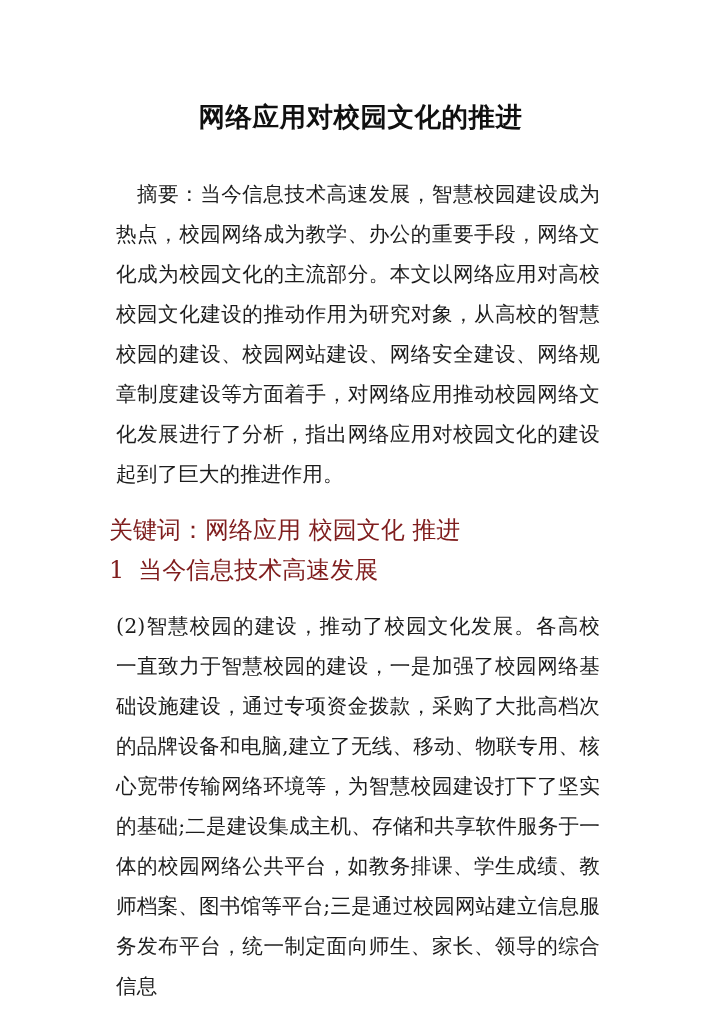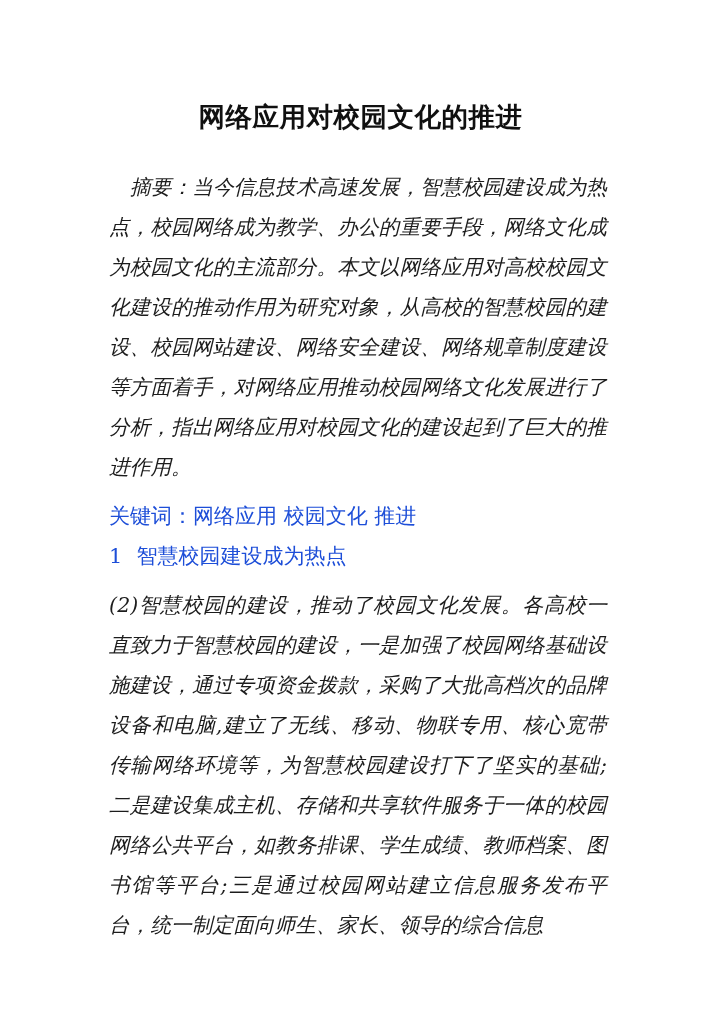--- a/index.html
+++ b/index.html
@@ -41,47 +41,46 @@
 
   
   .body-block {
     position: absolute;
     left: 100px;
     top: 158px;
     width: 516px;
   }
 
   .para {
-    margin: 9px;
+    margin: 16px;
     font-size: 20.6px;
     line-height: 40px;
     color: #1c1c1c;
     text-align: justify;
     text-justify: inter-ideograph;
     letter-spacing: 0.1px;
-    font-style: italic;
   }
 
   
   .para.indent-1 {
     text-indent: 21px;
   }
   .para.indent-half {
     text-indent: 9px;
   }
   .para.indent-none {
     text-indent: 0;
   }
 
   
   .section-line {
     margin: 0;
-    font-size: 21px;
+    font-size: 24px;
     line-height: 40px;
-    color: #1d4ed8;
+    color: #7f1d1d;
     text-indent: 9px;
     white-space: nowrap;
   }
 
   .num-latin {
     font-family: "DejaVu Serif", "Liberation Serif", serif;
   }
 
   
   .wide-gap {
@@ -96,20 +95,20 @@
 
   <h1 class="doc-title">网络应用对校园文化的推进</h1>
 
   <div class="body-block">
 
     <p class="para indent-1">摘要：当今信息技术高速发展，智慧校园建设成为热点，校园网络成为教学、办公的重要手段，网络文化成为校园文化的主流部分。本文以网络应用对高校校园文化建设的推动作用为研究对象，从高校的智慧校园的建设、校园网站建设、网络安全建设、网络规章制度建设等方面着手，对网络应用推动校园网络文化发展进行了分析，指出网络应用对校园文化的建设起到了巨大的推进作用。</p>
 
     <p class="section-line">关键词：网络应用 校园文化 推进</p>
 
     <p class="section-line">
-      <span class="num-latin">1</span><span class="wide-gap"></span><span>智慧校园建设成为热点</span>
+      <span class="num-latin">1</span><span class="wide-gap"></span><span>当今信息技术高速发展</span>
     </p>
 
 
     <p class="para indent-none">(2)智慧校园的建设，推动了校园文化发展。各高校一直致力于智慧校园的建设，一是加强了校园网络基础设施建设，通过专项资金拨款，采购了大批高档次的品牌设备和电脑,建立了无线、移动、物联专用、核心宽带传输网络环境等，为智慧校园建设打下了坚实的基础;二是建设集成主机、存储和共享软件服务于一体的校园网络公共平台，如教务排课、学生成绩、教师档案、图书馆等平台;三是通过校园网站建立信息服务发布平台，统一制定面向师生、家长、领导的综合信息</p>
 
   </div>
 </div>
 
 </body></html>

